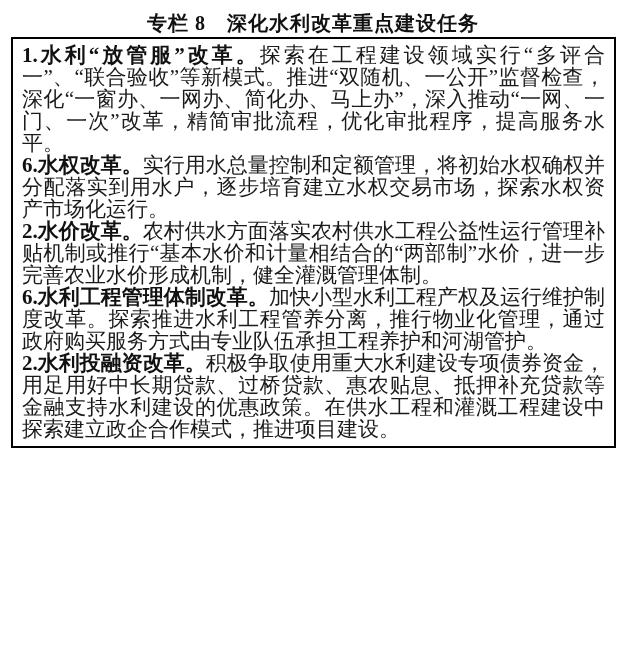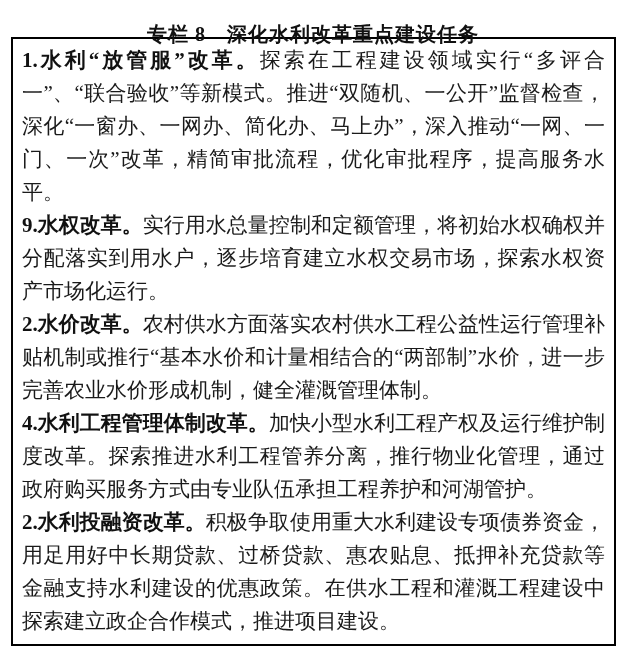--- a/index.html
+++ b/index.html
@@ -10,38 +10,38 @@
   }
   body {
     width: 626px;
     height: 669px;
     overflow: hidden;
     font-family: "Liberation Serif", "DejaVu Serif", serif;
     color: #1a1a1a;
   }
   .doc-title {
     margin: 0;
-    padding-top: 21px;
+    padding-top: 10px;
     height: 32px;
     text-align: center;
     font-size: 20px;
     font-weight: bold;
     letter-spacing: 1px;
     color: #111111;
   }
   .panel {
     margin: 5px 10px 0 11px;
     border: 2px solid #000000;
     padding: 5px 9px 6px 9px;
     background: #ffffff;
   }
   .para {
     margin: 0;
     font-size: 21px;
-    line-height: 33px;
+    line-height: 22px;
     text-align: justify;
     text-justify: inter-ideograph;
     word-break: break-all;
   }
   .para .lead {
     font-weight: bold;
     color: #111111;
   }
   .para .body-text {
     font-weight: normal;
@@ -49,21 +49,21 @@
 </style>
 </head>
 <body>
 
 <div class="doc-title">专栏 8　深化水利改革重点建设任务</div>
 
 <div class="panel">
 
   <p class="para"><span class="lead">1.水利“放管服”改革。</span><span class="body-text">探索在工程建设领域实行“多评合一”、“联合验收”等新模式。推进“双随机、一公开”监督检查，深化“一窗办、一网办、简化办、马上办”，深入推动“一网、一门、一次”改革，精简审批流程，优化审批程序，提高服务水平。</span></p>
 
-  <p class="para"><span class="lead">9.水权改革。</span><span class="body-text">实行用水总量控制和定额管理，将初始水权确权并分配落实到用水户，逐步培育建立水权交易市场，探索水权资产市场化运行。</span></p>
+  <p class="para"><span class="lead">6.水权改革。</span><span class="body-text">实行用水总量控制和定额管理，将初始水权确权并分配落实到用水户，逐步培育建立水权交易市场，探索水权资产市场化运行。</span></p>
 
   <p class="para"><span class="lead">2.水价改革。</span><span class="body-text">农村供水方面落实农村供水工程公益性运行管理补贴机制或推行“基本水价和计量相结合的“两部制”水价，进一步完善农业水价形成机制，健全灌溉管理体制。</span></p>
 
-  <p class="para"><span class="lead">4.水利工程管理体制改革。</span><span class="body-text">加快小型水利工程产权及运行维护制度改革。探索推进水利工程管养分离，推行物业化管理，通过政府购买服务方式由专业队伍承担工程养护和河湖管护。</span></p>
+  <p class="para"><span class="lead">6.水利工程管理体制改革。</span><span class="body-text">加快小型水利工程产权及运行维护制度改革。探索推进水利工程管养分离，推行物业化管理，通过政府购买服务方式由专业队伍承担工程养护和河湖管护。</span></p>
 
   <p class="para"><span class="lead">2.水利投融资改革。</span><span class="body-text">积极争取使用重大水利建设专项债券资金，用足用好中长期贷款、过桥贷款、惠农贴息、抵押补充贷款等金融支持水利建设的优惠政策。在供水工程和灌溉工程建设中探索建立政企合作模式，推进项目建设。</span></p>
 
 </div>
 
 </body></html>

